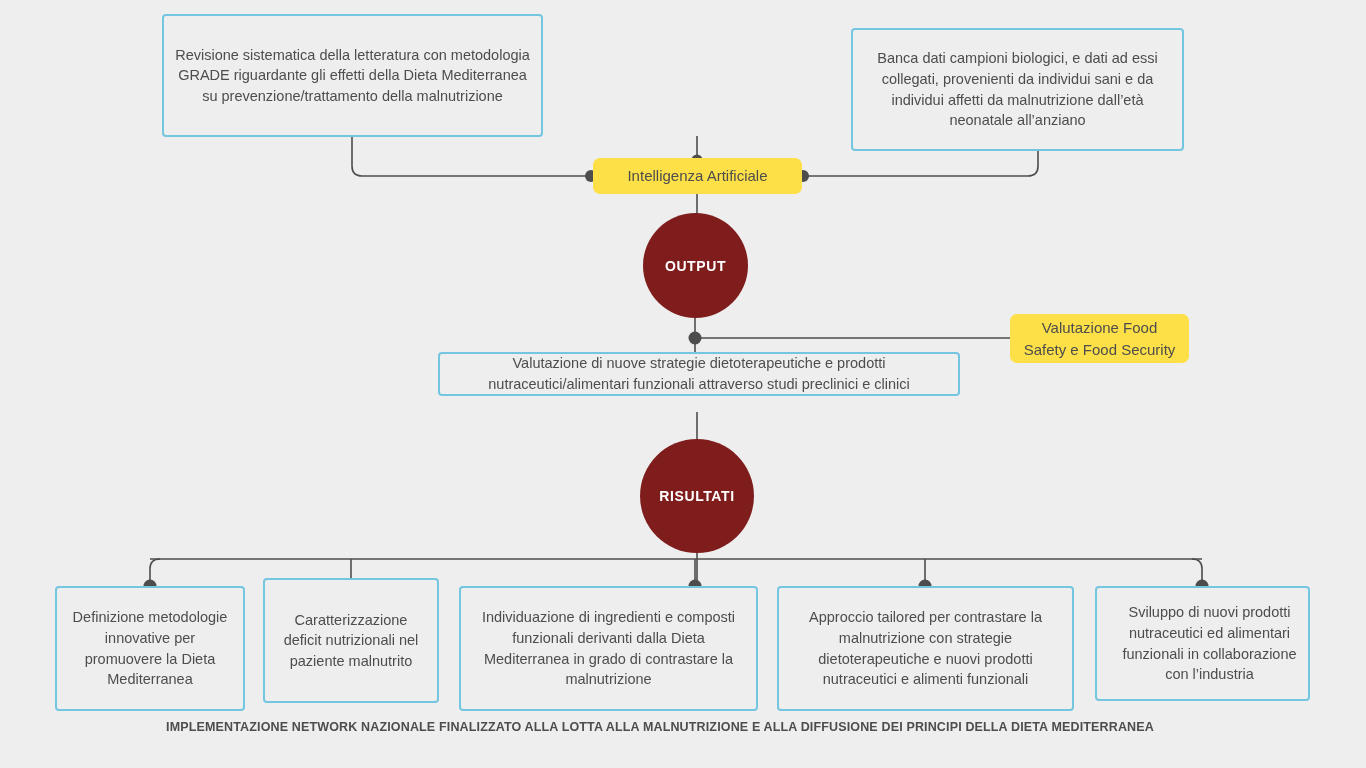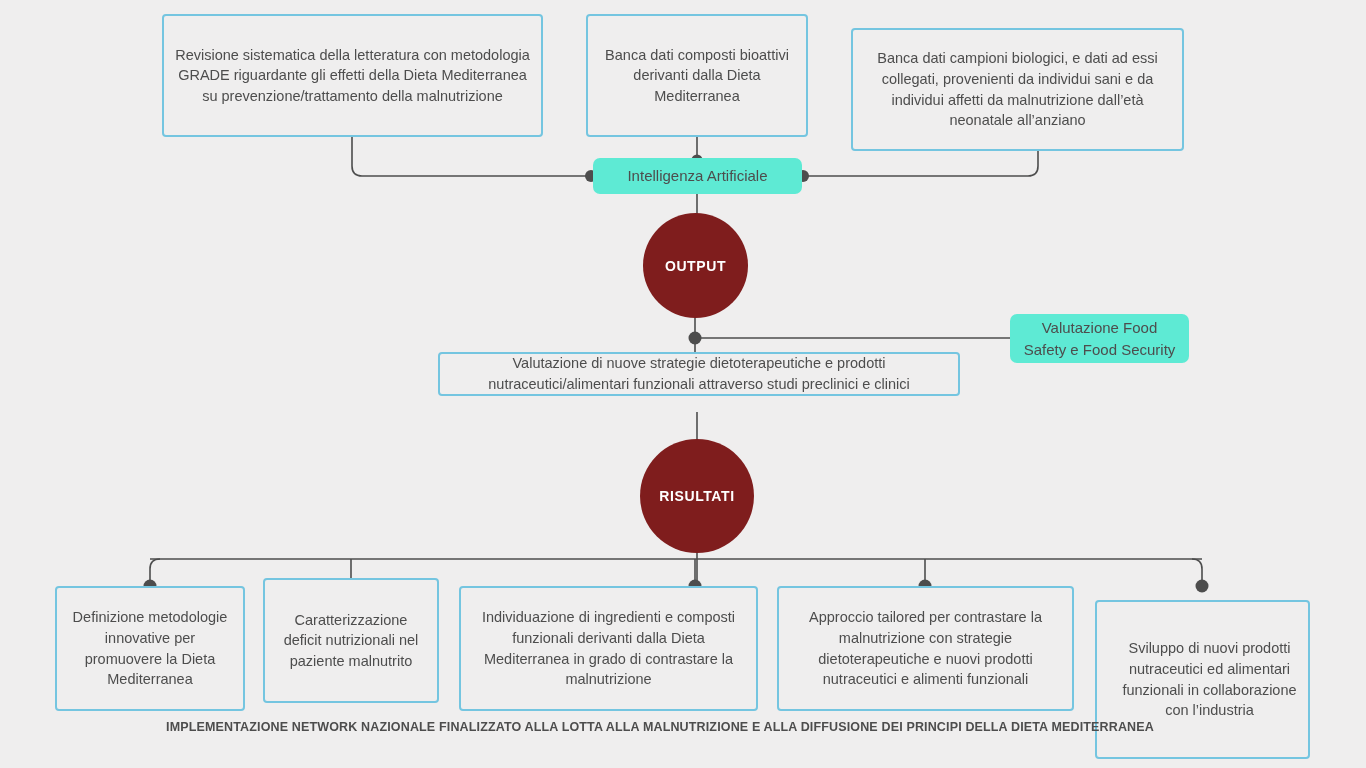--- a/index.html
+++ b/index.html
@@ -39,21 +39,21 @@
   .boxnode {
     border: 2px solid #74c5e0;
     border-radius: 4px;
     background: #efeeee;
     font-size: 14.5px;
     line-height: 1.42;
     color: #4d4d4d;
     padding: 4px 10px;
   }
   .greynode {
-    background: #5eead4;
+    background: #fde047;
     border-radius: 7px;
     font-size: 15px;
     line-height: 1.42;
     color: #4d4d4d;
     padding: 4px 12px;
   }
   .circlenode {
     border-radius: 50%;
     background: #7f1d1d;
     color: #ffffff;
@@ -117,23 +117,20 @@
       <circle cx="695" cy="586" r="6.5"></circle>
       <circle cx="925" cy="586" r="6.5"></circle>
       <circle cx="1202" cy="586" r="6.5"></circle>
     </g>
   </svg>
 
   <div class="node boxnode" style="left:162px; top:14px; width:381px; height:123px;">
     <span class="txt">Revisione sistematica della letteratura con metodologia GRADE riguardante gli effetti della Dieta Mediterranea su prevenzione/trattamento della malnutrizione</span>
   </div>
 
-  <div class="node boxnode" style="left:586px; top:14px; width:222px; height:123px;">
-    <span class="txt">Banca dati composti bioattivi derivanti dalla Dieta Mediterranea</span>
-  </div>
 
   <div class="node boxnode" style="left:851px; top:28px; width:333px; height:123px;">
     <span class="txt">Banca dati campioni biologici, e dati ad essi collegati, provenienti da individui sani e da individui affetti da malnutrizione dall’età neonatale all’anziano</span>
   </div>
 
   <div class="node greynode" style="left:593px; top:158px; width:209px; height:36px;">
     <span class="txt">Intelligenza Artificiale</span>
   </div>
 
   <div class="node circlenode" style="left:643px; top:213px; width:105px; height:105px;">
@@ -161,19 +158,19 @@
   </div>
 
   <div class="node boxnode" style="left:459px; top:586px; width:299px; height:125px;">
     <span class="txt">Individuazione di ingredienti e composti funzionali derivanti dalla Dieta Mediterranea in grado di contrastare la malnutrizione</span>
   </div>
 
   <div class="node boxnode" style="left:777px; top:586px; width:297px; height:125px;">
     <span class="txt">Approccio tailored per contrastare la malnutrizione con strategie dietoterapeutiche e nuovi prodotti nutraceutici e alimenti funzionali</span>
   </div>
 
-  <div class="node boxnode" style="left:1095px; top:600px; width:215px; height:159px;padding-left:24px;">
+  <div class="node boxnode" style="left:1095px; top:586px; width:215px; height:115px;padding-left:24px;">
     <span class="txt">Sviluppo di nuovi prodotti nutraceutici ed alimentari funzionali in collaborazione con l’industria</span>
   </div>
 
   <div class="caption">IMPLEMENTAZIONE NETWORK NAZIONALE FINALIZZATO ALLA LOTTA ALLA MALNUTRIZIONE E ALLA DIFFUSIONE DEI PRINCIPI DELLA DIETA MEDITERRANEA</div>
 
 </div>
 
 </body></html>

